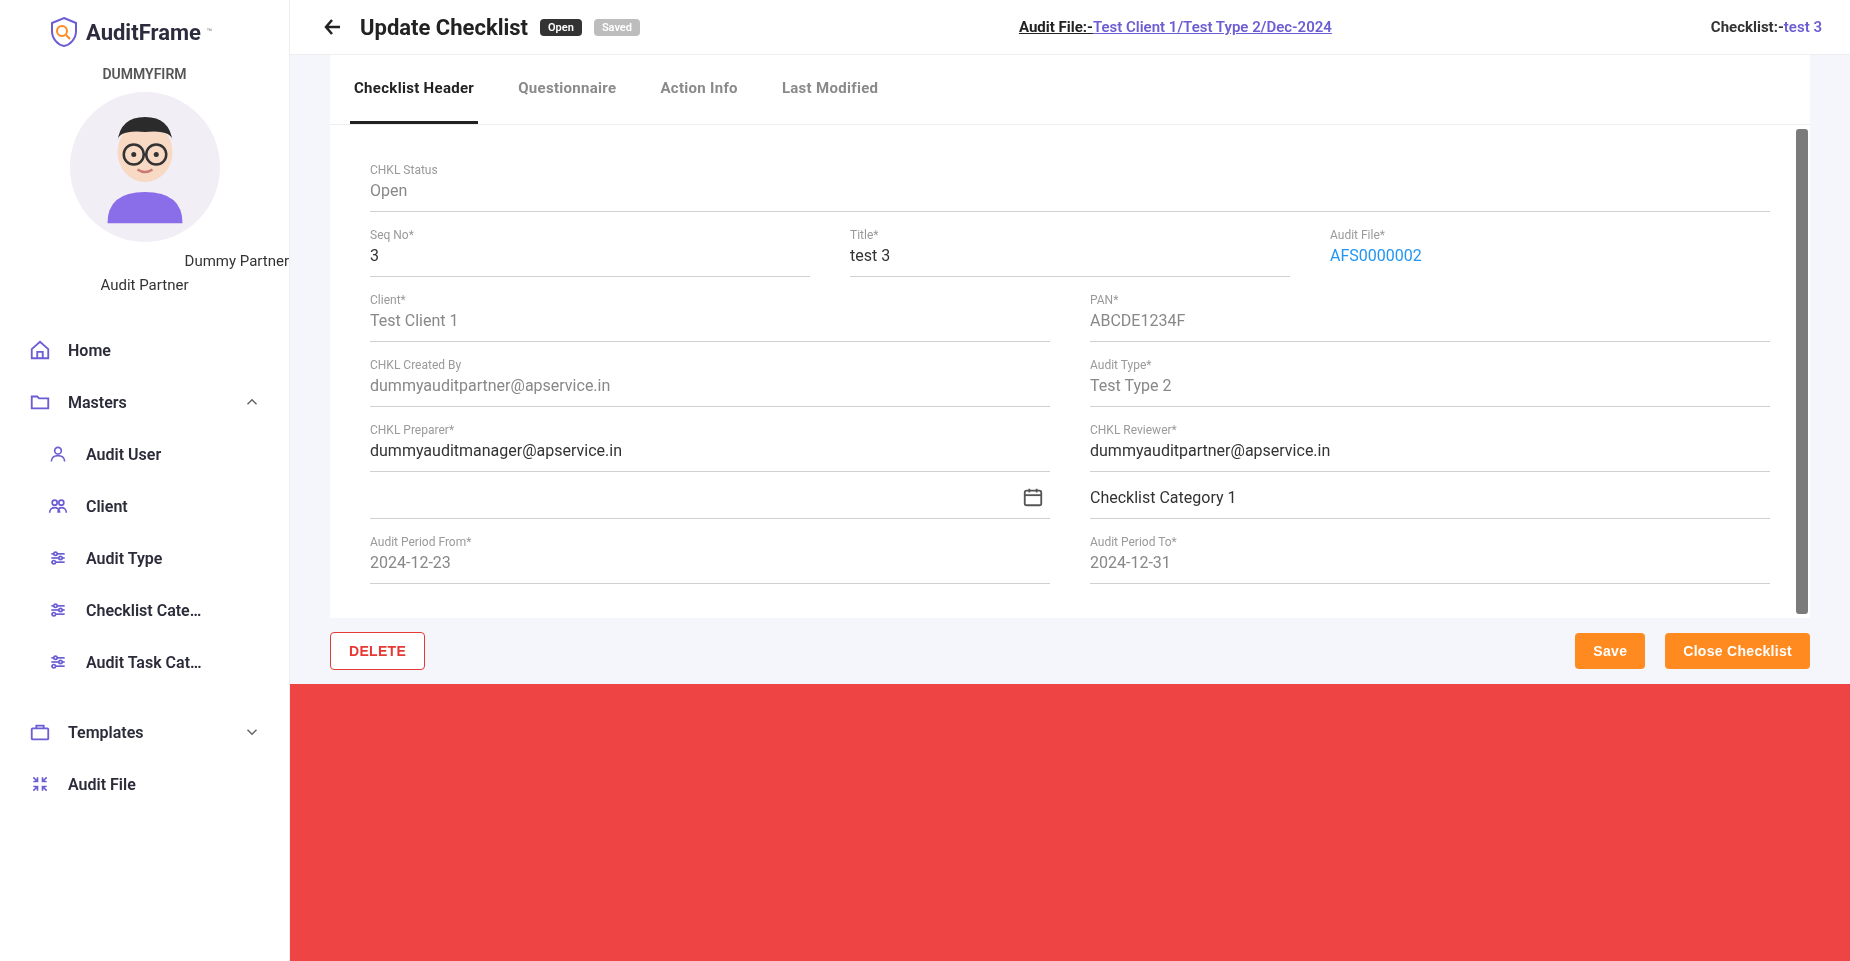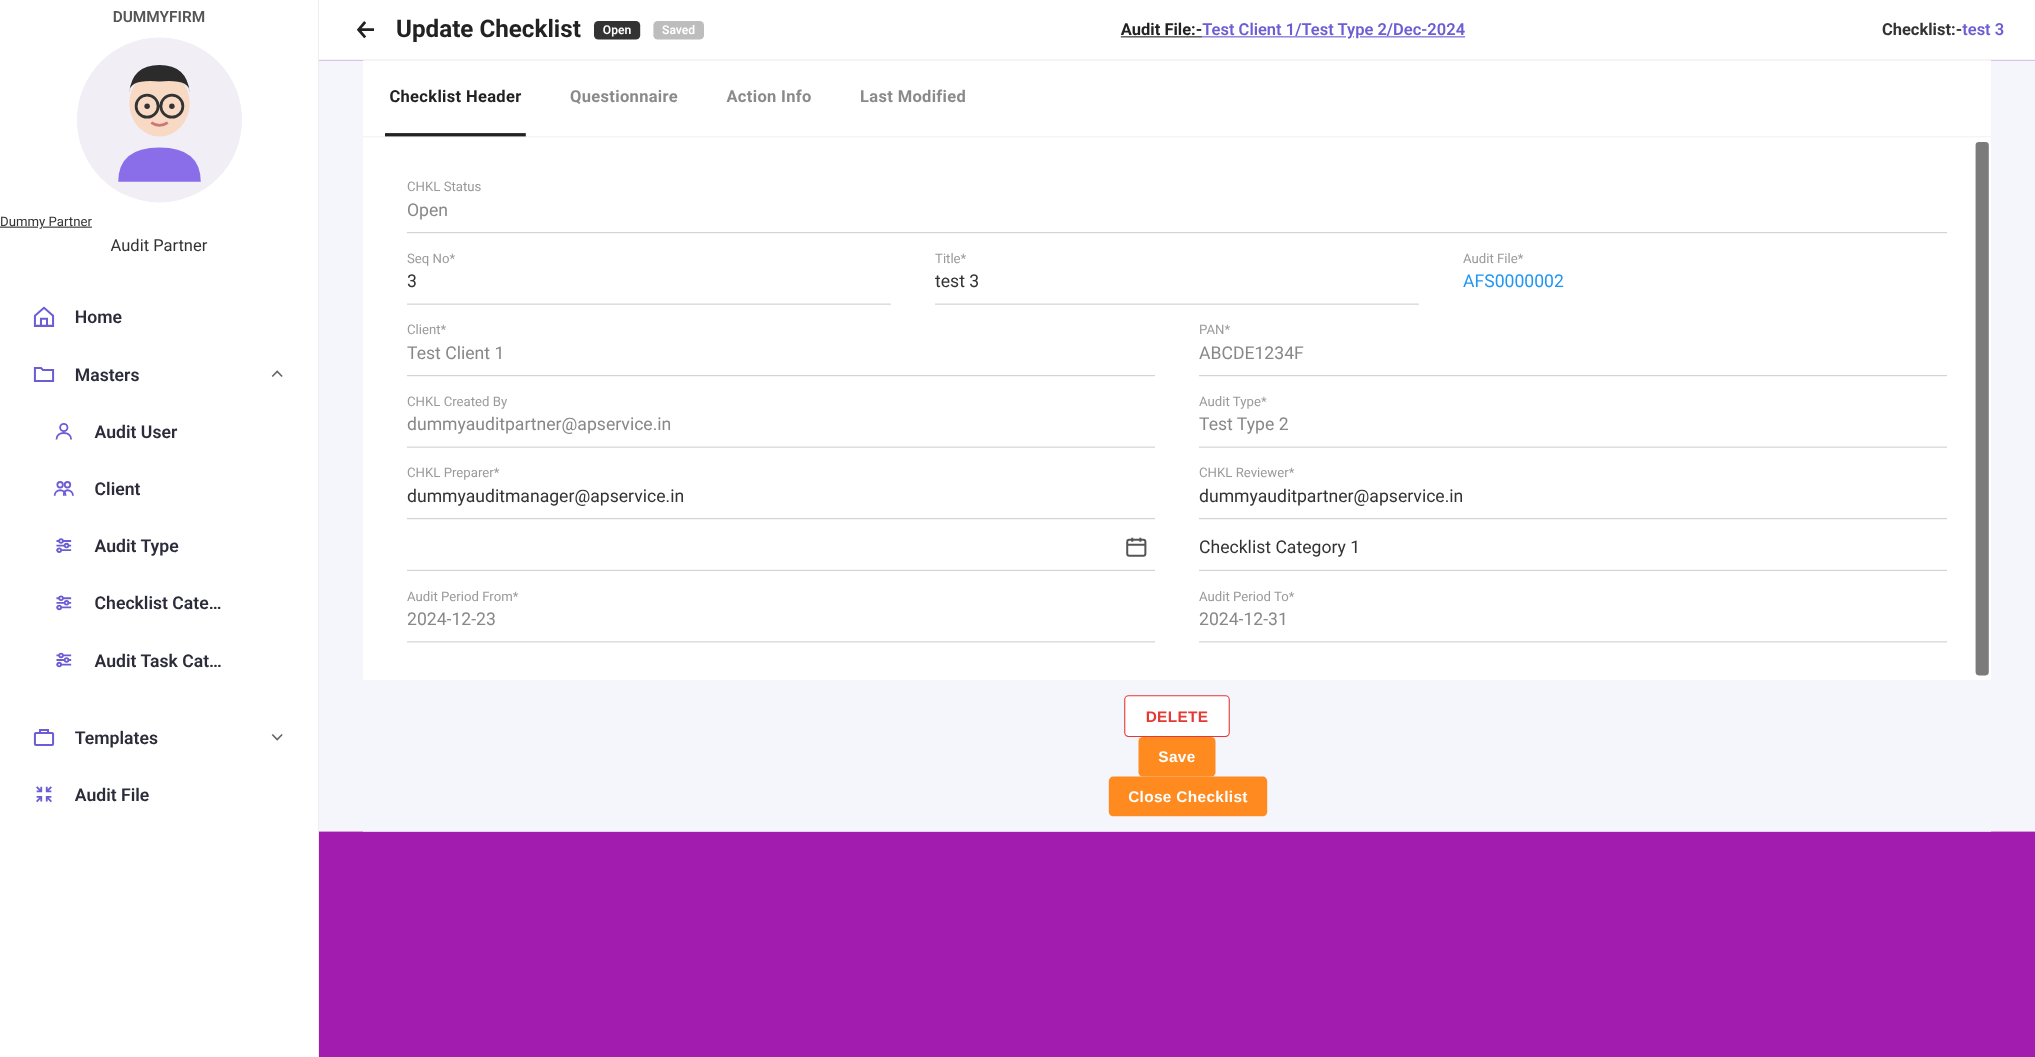--- a/index.html
+++ b/index.html
@@ -7,21 +7,21 @@
     .app { display: flex; height: 100%; }
     
     
     .sidebar { width: 290px; background: #fff; border-right: 1px solid #eee; display: flex; flex-direction: column; padding-top: 8px; }
     .logo { display: flex; align-items: center; gap: 6px; padding: 8px 20px 18px 48px; }
     .logo-icon { width: 32px; height: 32px; }
     .logo-text { font-size: 22px; font-weight: 700; color: #2c2c3e; }
     .firm-name { text-align: center; font-size: 14px; font-weight: 600; color: #555; margin-bottom: 10px; }
     .avatar-wrap { display:flex; justify-content:center; margin-bottom: 10px; }
     .avatar { width: 150px; height: 150px; border-radius: 50%; background: #f3f0f7; display:flex; align-items:center; justify-content:center; overflow:hidden; }
-    .user-name { text-align:left; font-size: 12px; color: #333; text-decoration: underline; margin-bottom: 6px; }
+    .user-name { text-align:right; font-size: 15px; color: #333; margin-bottom: 6px; }
     .user-role { text-align:center; font-size: 15px; color: #333; margin-bottom: 30px; }
     .nav { list-style:none; padding: 0 18px; }
     .nav li { display:flex; align-items:center; gap: 16px; padding: 14px 10px; font-size: 16px; font-weight: 600; color: #2b2b3a; cursor:pointer; border-radius: 6px; position:relative;}
     .nav li .nav-icon { width: 24px; height:24px; color: #6b5dd3; flex-shrink:0; display:flex; align-items:center; justify-content:center; }
     .nav li.sub { padding-left: 28px; font-weight:600; }
     .nav li .chev { margin-left:auto; width:18px; height:18px; color:#666; }
 
     
     .main { flex:1; display:flex; flex-direction:column; background:#fff; }
     .topbar { display:flex; align-items:center; padding: 12px 28px; border-bottom: 1px solid #eee; gap: 12px; text-align: center; }
@@ -50,34 +50,45 @@
     .field-value.link { color:#2196f3; }
     .date-icon { position:absolute; right:6px; bottom:10px; width:22px; height:22px; color:#555; }
     
     
     .actions { display:flex; align-items:center; padding: 14px 40px; background:#f5f6fb; }
     .btn { padding: 10px 18px; font-size: 14px; font-weight:700; border-radius:4px; cursor:pointer; border:none; letter-spacing:0.3px; }
     .btn-delete { background:#fff; color:#e53935; border:1.5px solid #e53935; }
     .btn-primary { background:#ff8a1f; color:#fff; }
     .actions .spacer { flex:1; }
     .actions .btn + .btn { margin-left: 20px; }
-    .content-region { display:flex; flex-direction:column; flex:1; background:#a21caf;}
+    .content-region { display:flex; flex-direction:column; flex:1; background:#ef4444;}
     .tabs-and-panel { background:#f5f6fb; padding: 0 40px;}
 
     
     .card { background:#fff; }
     .outer-scroll { position:relative; }
     .fake-scrollbar { position:absolute; right:2px; top:4px; bottom:4px; width:12px; background:#7b7b7b; border-radius:3px; }
   </style>
 </head>
 <body>
 
 <div class="app">
 
   <aside class="sidebar">
+    <div class="logo">
+      <span class="logo-icon">
+        <svg viewBox="0 0 32 32" width="32" height="32">
+            <path d="M16 2 L28 7 L28 15 C28 23 22 29 16 30 C10 29 4 23 4 15 L4 7 Z" fill="none" stroke="#6b5dd3" stroke-width="2"></path>
+            <circle cx="14" cy="15" r="5" fill="none" stroke="#ff8a1f" stroke-width="2"></circle>
+            <line x1="18" y1="19" x2="22" y2="23" stroke="#ff8a1f" stroke-width="2"></line>
+          </svg>
+      </span>
+      <span class="logo-text">AuditFrame</span>
+      <span style="font-size:9px; vertical-align:super; color:#888;">™</span>
+    </div>
     <div class="firm-name">DUMMYFIRM</div>
     <div class="avatar-wrap">
       <div class="avatar">
         <svg viewBox="0 0 120 120" width="150" height="150">
           <circle cx="60" cy="60" r="60" fill="#f1eef6"></circle>
           <path d="M30 105 Q30 80 60 80 Q90 80 90 105 Z" fill="#8a6de8"></path>
           <ellipse cx="60" cy="48" rx="22" ry="24" fill="#f7d9c4"></ellipse>
           <path d="M38 40 Q40 20 60 20 Q80 20 82 40 Q82 30 60 32 Q38 30 38 40 Z" fill="#2b2b2b"></path>
           <circle cx="51" cy="50" r="8" fill="none" stroke="#333" stroke-width="2"></circle>
           <circle cx="69" cy="50" r="8" fill="none" stroke="#333" stroke-width="2"></circle>
@@ -306,21 +317,21 @@
                 <div class="field">
                   <span class="field-label">Audit Period To*</span>
                   <div class="field-value muted">2024-12-31</div>
                 </div>
               </div>
             </div>
             <div class="fake-scrollbar"></div>
           </div>
         </div>
 
-        <div class="actions" style="padding:14px 0;flex-direction:column;">
+        <div class="actions" style="padding:14px 0;">
           <button class="btn btn-delete">DELETE</button>
           <span class="spacer"></span>
           <button class="btn btn-primary">Save</button>
           <button class="btn btn-primary">Close Checklist</button>
         </div>
       </div>
     </div>
   </main>
 </div>
 

